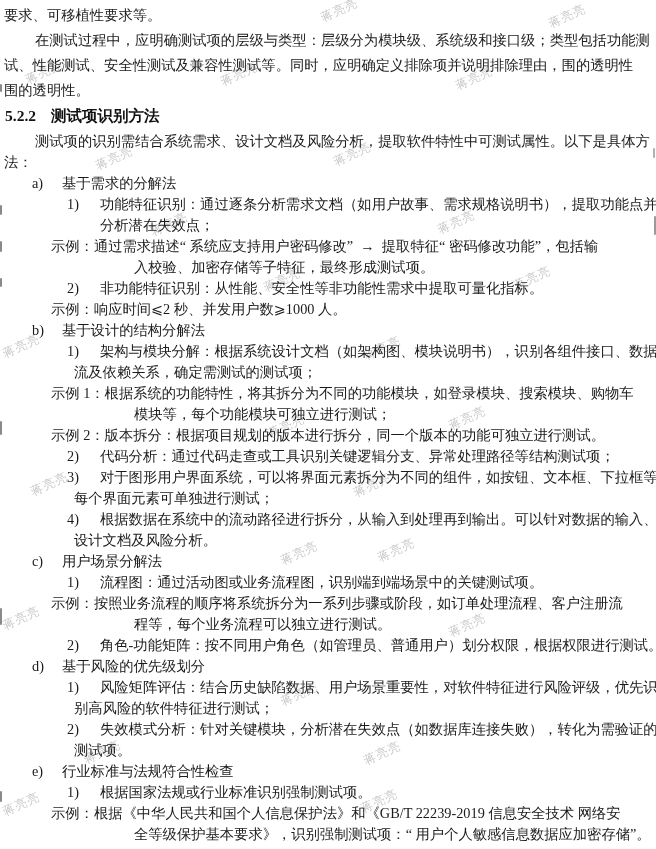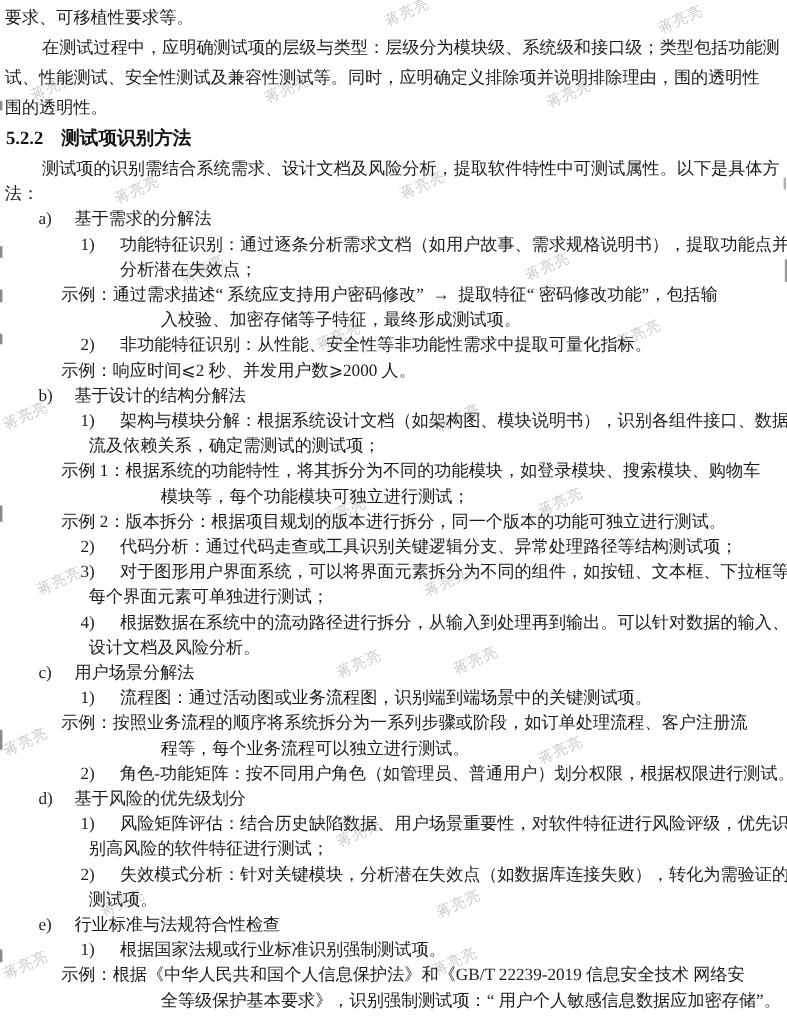--- a/index.html
+++ b/index.html
@@ -93,21 +93,21 @@
 
     <div class="bodyblk">
         <div class="line i-p1">测试项的识别需结合系统需求、设计文档及风险分析，提取软件特性中可测试属性。以下是具体方</div>
         <div class="line i-p0">法：</div>
         <div class="line i-la"><span class="mk">a)</span>基于需求的分解法</div>
         <div class="line i-ln"><span class="mk">1)</span>功能特征识别：通过逐条分析需求文档（如用户故事、需求规格说明书），提取功能点并</div>
         <div class="line i-cn">分析潜在失效点；</div>
         <div class="line i-ex">示例：通过需求描述“ 系统应支持用户密码修改”  →  提取特征“ 密码修改功能”，包括输</div>
         <div class="line i-exc">入校验、加密存储等子特征，最终形成测试项。</div>
         <div class="line i-ln"><span class="mk">2)</span>非功能特征识别：从性能、安全性等非功能性需求中提取可量化指标。</div>
-        <div class="line i-ex">示例：响应时间⩽2 秒、并发用户数⩾2000 人。</div>
+        <div class="line i-ex">示例：响应时间⩽2 秒、并发用户数⩾1000 人。</div>
         <div class="line i-la"><span class="mk">b)</span>基于设计的结构分解法</div>
         <div class="line i-ln"><span class="mk">1)</span>架构与模块分解：根据系统设计文档（如架构图、模块说明书），识别各组件接口、数据</div>
         <div class="line i-c2">流及依赖关系，确定需测试的测试项；</div>
         <div class="line i-ex">示例 1：根据系统的功能特性，将其拆分为不同的功能模块，如登录模块、搜索模块、购物车</div>
         <div class="line i-exc">模块等，每个功能模块可独立进行测试；</div>
         <div class="line i-ex">示例 2：版本拆分：根据项目规划的版本进行拆分，同一个版本的功能可独立进行测试。</div>
         <div class="line i-ln"><span class="mk">2)</span>代码分析：通过代码走查或工具识别关键逻辑分支、异常处理路径等结构测试项；</div>
         <div class="line i-ln"><span class="mk">3)</span>对于图形用户界面系统，可以将界面元素拆分为不同的组件，如按钮、文本框、下拉框等。</div>
         <div class="line i-c2">每个界面元素可单独进行测试；</div>
         <div class="line i-ln"><span class="mk">4)</span>根据数据在系统中的流动路径进行拆分，从输入到处理再到输出。可以针对数据的输入、</div>

